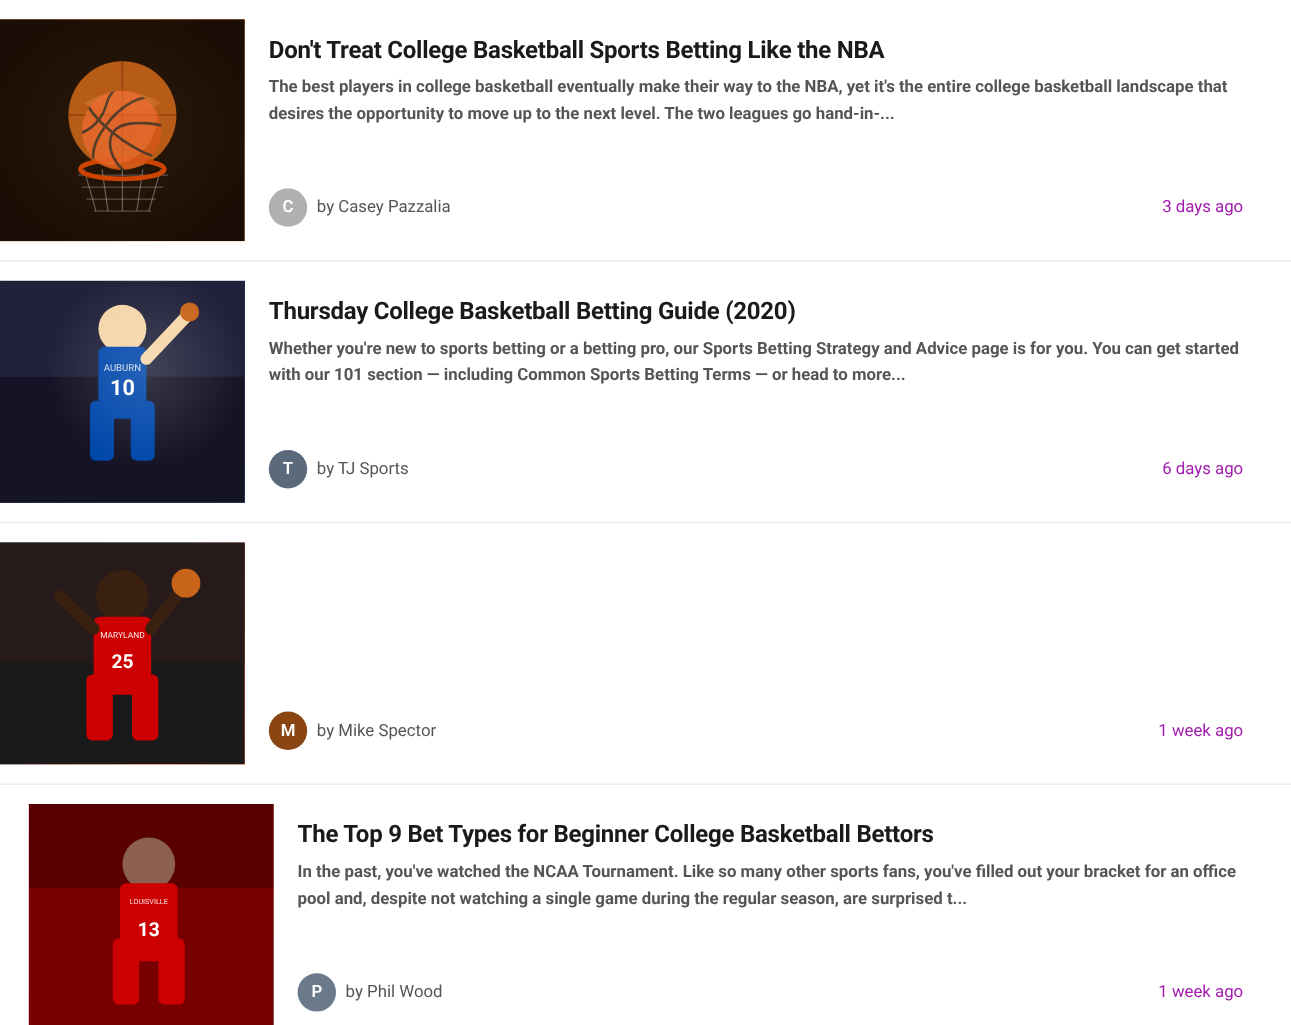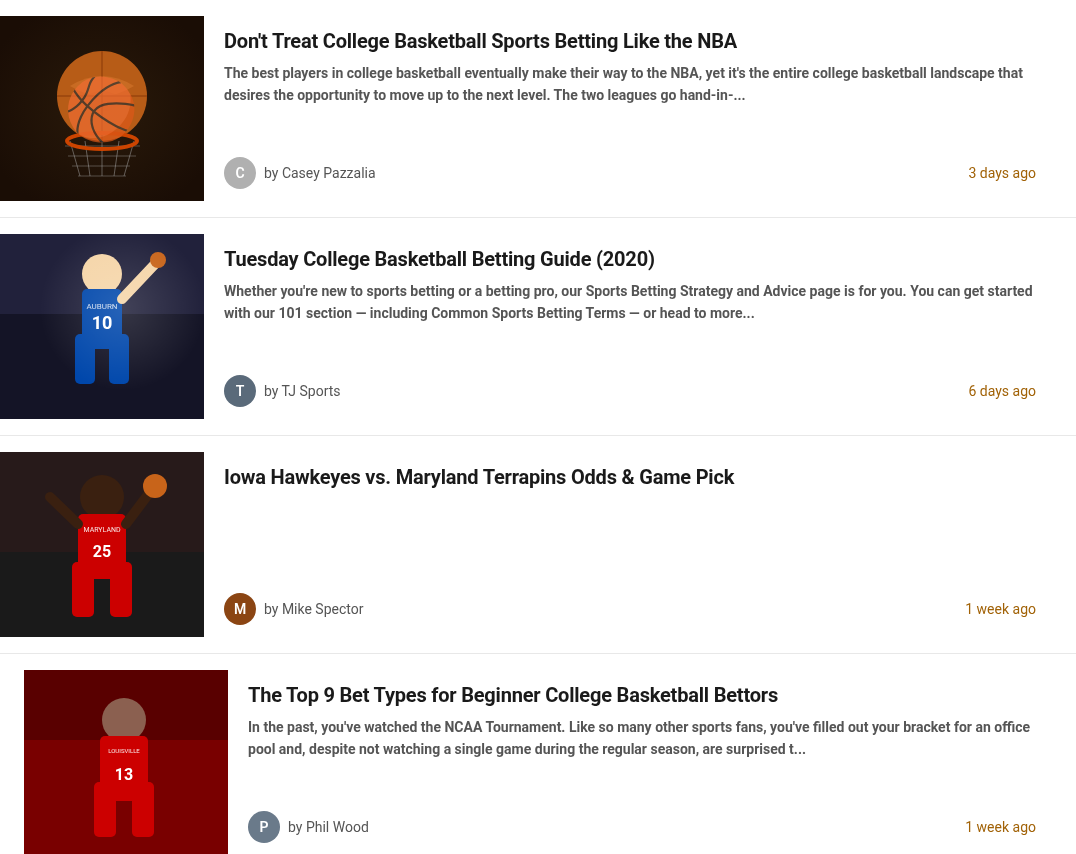--- a/index.html
+++ b/index.html
@@ -151,21 +151,21 @@
     .avatar-phil { background: #6a7a8a; }
 
     .author-name {
       font-size: 14px;
       color: #555;
       text-align: center;
     }
 
     .article-date {
       font-size: 14px;
-      color: #a16207;
+      color: #a21caf;
     }
   </style>
 </head>
 <body>
 
 <div class="articles-list">
 <div class="article-card">
       <div class="article-thumbnail thumb-1">
         <svg viewBox="0 0 204 185" xmlns="http://www.w3.org/2000/svg" class="thumb-svg">
       <defs>
@@ -213,21 +213,21 @@
       <rect x="75" y="100" width="20" height="50" rx="5" fill="#0047ab"></rect>
       <rect x="109" y="100" width="20" height="50" rx="5" fill="#0047ab"></rect>
 
       <line x1="122" y1="65" x2="155" y2="30" stroke="#f5d5a8" stroke-width="10" stroke-linecap="round"></line>
       <circle cx="158" cy="26" r="8" fill="#c8641a"></circle>
 
       <text x="102" y="75" text-anchor="middle" font-size="8" fill="white" opacity="0.8">AUBURN</text>
     </svg>
       </div>
       <div class="article-content">
-        <div class="article-title">Tuesday College Basketball Betting Guide (2020)</div>
+        <div class="article-title">Thursday College Basketball Betting Guide (2020)</div>
         <div class="article-excerpt">Whether you're new to sports betting or a betting pro, our Sports Betting Strategy and Advice page is for you. You can get started with our 101 section — including Common Sports Betting Terms — or head to more...</div>
         <div class="article-meta">
           <div class="author-info">
             <div class="author-avatar avatar-tj">T</div>
             <span class="author-name">by TJ Sports</span>
           </div>
           <span class="article-date">6 days ago</span>
         </div>
       </div>
     </div>
@@ -244,21 +244,20 @@
       <text x="102" y="80" text-anchor="middle" font-size="7" fill="white" opacity="0.9">MARYLAND</text>
       <rect x="72" y="110" width="22" height="55" rx="5" fill="#cc0000"></rect>
       <rect x="110" y="110" width="22" height="55" rx="5" fill="#cc0000"></rect>
 
       <line x1="78" y1="72" x2="50" y2="45" stroke="#3a2010" stroke-width="10" stroke-linecap="round"></line>
       <line x1="126" y1="72" x2="150" y2="40" stroke="#3a2010" stroke-width="10" stroke-linecap="round"></line>
       <circle cx="155" cy="34" r="12" fill="#c8641a"></circle>
     </svg>
       </div>
       <div class="article-content">
-        <div class="article-title">Iowa Hawkeyes vs. Maryland Terrapins Odds &amp; Game Pick</div>
         <div class="article-meta">
           <div class="author-info">
             <div class="author-avatar avatar-mike">M</div>
             <span class="author-name">by Mike Spector</span>
           </div>
           <span class="article-date">1 week ago</span>
         </div>
       </div>
     </div>
     <div class="article-card">

